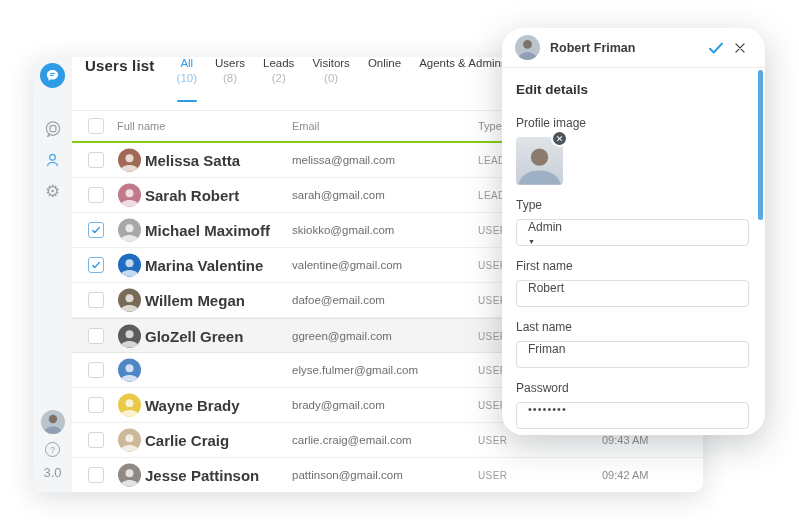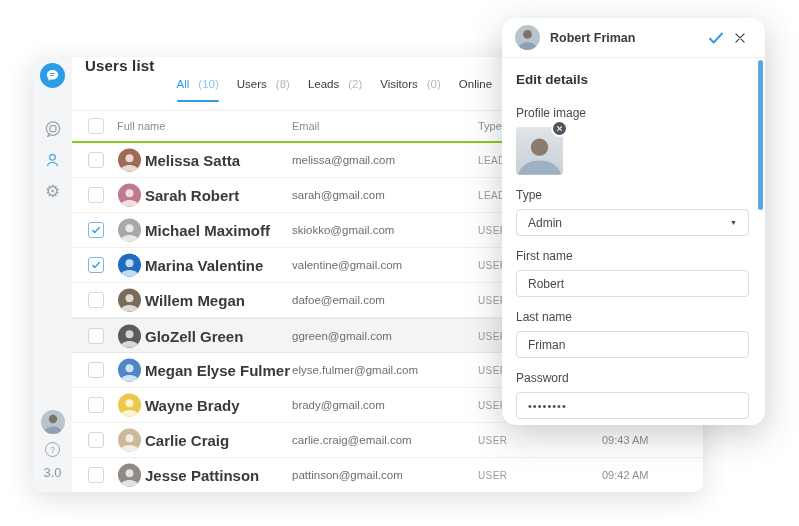--- a/index.html
+++ b/index.html
@@ -26,22 +26,22 @@
   .ic-help { margin-top:8px; width:15px; height:15px; border:1.2px solid #9aa2ab; border-radius:50%;
     color:#9aa2ab; font-size:9px; display:flex; align-items:center; justify-content:center; }
   .version { margin:8px 0 12px; font-size:13px; color:#8f979e; }
 
   
   .main { position:absolute; left:39px; top:0; right:0; bottom:0; background:#fff; }
   .main-header { height:54px; border-bottom:1px solid #ededed; display:flex; align-items:flex-start;
     padding-left:13px; }
   .page-title { font-size:15px; font-weight:bold; color:#2e2e2e; letter-spacing:.2px; margin-right:22px; }
   .tabs { display:flex; gap:18px; align-items:center; height:100%; }
-  .tab { position:relative; height:100%; display:flex; align-items:center; gap:9px;
-    font-size:11.5px; color:#3c3c3c; cursor:pointer; white-space:nowrap; }
+  .tab { position:relative; height:100%; display:flex; align-items:center; gap:3px;
+    font-size:11.5px; color:#3c3c3c; cursor:pointer; white-space:nowrap;flex-direction:column; }
   .tab .count { color:#b7b7b7; }
   .tab.active { color:#2e9be6; }
   .tab.active .count { color:#8fc6ef; }
   .tab.active::after { content:""; position:absolute; left:0; right:0; bottom:8px; height:2px;
     background:#2e9be6; border-radius:1px; }
 
   .table-header { position:relative; height:32px; border-bottom:2px solid #84cc16; }
   .th { position:absolute; top:50%; transform:translateY(-50%); font-size:11px; color:#8d8d8d; }
   .th-name { left:45px; } .th-email { left:220px; } .th-type { left:406px; }
 
@@ -57,41 +57,41 @@
     display:flex; align-items:center; justify-content:center; }
   .checkbox svg { display:none; }
   .row.checked .checkbox { border-color:#7ab6e6; }
   .row.checked .checkbox svg { display:block; }
   .table-header .checkbox { border-color:#dadada; }
 
   .avatar { width:23px; height:23px; border-radius:50%; overflow:hidden; background:#aaa;
     display:flex; align-items:flex-end; justify-content:center; }
 
   
-  .modal { position:absolute; left:502px; top:18px; width:263px; height:407px; background:#fff;
-    border-radius:14px; box-shadow:0 10px 34px rgba(40,50,60,.25); }
+  .modal { position:absolute; left:502px; top:28px; width:263px; height:407px; background:#fff;
+    border-radius:21px; box-shadow:0 10px 34px rgba(40,50,60,.25); }
   .modal-header { height:40px; display:flex; align-items:center; padding:0 13px;
     border-bottom:1px solid #ececec; }
   .modal-avatar { width:25px; height:25px; border-radius:50%; overflow:hidden; background:#b9c4cc;
     display:flex; align-items:flex-end; justify-content:center; }
   .modal-title { font-size:12.5px; font-weight:bold; color:#3c3c3c; margin-left:10px; flex:1; }
   .icon-btn { width:24px; height:24px; display:flex; align-items:center; justify-content:center; cursor:pointer; }
   .modal-scrollbar { position:absolute; right:2px; top:42px; width:5px; height:150px;
     background:#57a8e5; border-radius:3px; }
   .modal-body { padding:14px 16px 0 14px; }
   .section-title { font-size:13.5px; font-weight:bold; color:#333; margin-bottom:19px; }
   .field-label { font-size:12px; color:#4a4a4a; margin-bottom:7px; }
   .profile-thumb-wrap { position:relative; width:47px; height:48px; margin-bottom:13px; }
   .profile-thumb { width:47px; height:48px; border-radius:4px; background:linear-gradient(#dfe4e8,#c8cfd6);
     overflow:hidden; display:flex; align-items:flex-end; justify-content:center; }
   .remove-img { position:absolute; top:-7px; right:-5px; width:17px; height:17px; border-radius:50%;
     background:#4c565e; color:#fff; font-size:9px; display:flex; align-items:center; justify-content:center;
     border:2px solid #fff; cursor:pointer; }
   .select, .input { width:233px; height:27px; border:1px solid #ddd; border-radius:4px; background:#fff;
-    font-size:12px; color:#4a4a4a; padding:0 11px; display:flex; align-items:center; margin-bottom:13px; }
+    font-size:12px; color:#4a4a4a; padding:0 11px; display:flex; margin-bottom:13px;flex-direction:column; }
   .select { justify-content:space-between; cursor:pointer; }
   .select .arrow { font-size:7px; color:#444; }
   .input { font-family:"Liberation Sans", sans-serif; }
   .input.password { letter-spacing:1px; font-size:11px; }
 </style>
 </head>
 <body>
 
 <div class="stage">
 
@@ -308,21 +308,20 @@
     </div>
               </div>
     <div class="cell c-avatar">
                 <div class="avatar" style="background: rgb(79, 134, 198);">
       <svg width="23" height="21" viewBox="0 0 24 22">
                     <circle cx="12" cy="8" r="4.2" fill="rgba(255,255,255,.75)"></circle>
                     <path d="M1.5 22c1.6-4.6 5.4-6.8 10.5-6.8s8.9 2.2 10.5 6.8z" fill="rgba(255,255,255,.75)"></path>
                   </svg>
     </div>
               </div>
-    <div class="cell c-name">Megan Elyse Fulmer</div>
     <div class="cell c-email">elyse.fulmer@gmail.com</div>
     <div class="cell c-type">USER</div>
     <div class="cell c-time"></div>
   </div>
 
   <div class="row">
     <div class="cell c-check">
                 <div class="checkbox">
       
     </div>

